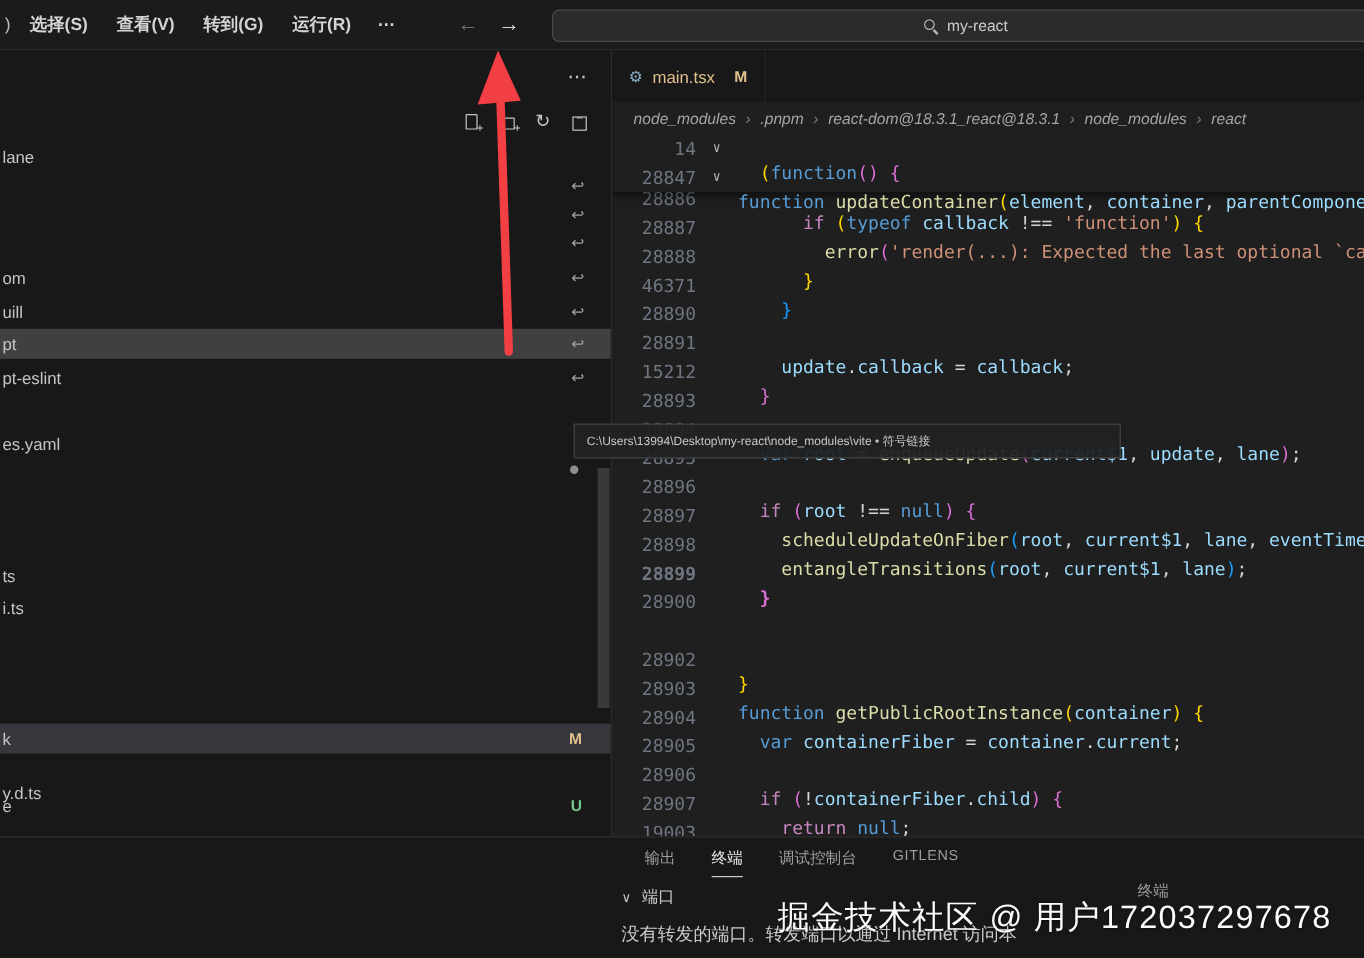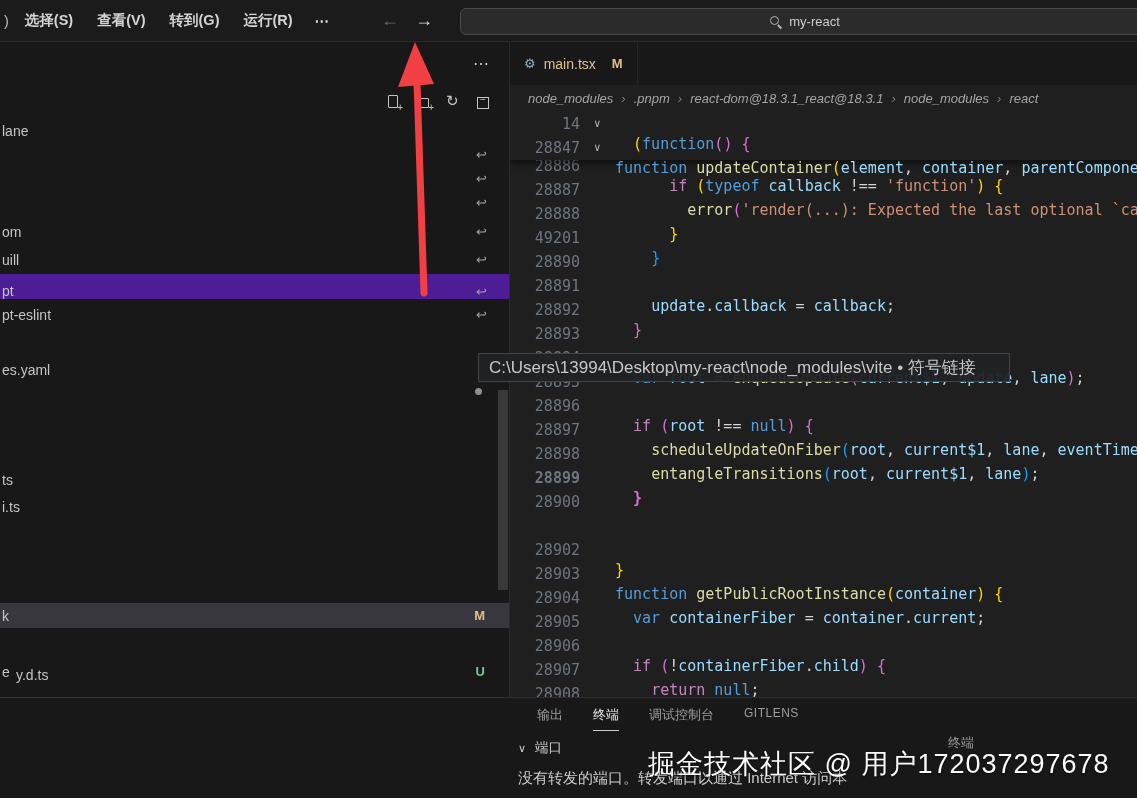--- a/index.html
+++ b/index.html
@@ -37,21 +37,21 @@
   .ic-newfile::after { content:"+"; position:absolute; right:-2px; bottom:-3px; font-size:10px; color:#c5c5c5; }
   .ic-newfolder::before { content:""; position:absolute; left:2px; top:4px; width:10px; height:8px;
     border:1.2px solid #c5c5c5; border-radius:1px; }
   .ic-newfolder::after { content:"+"; position:absolute; right:-3px; bottom:-3px; font-size:10px; color:#c5c5c5; }
   .ic-refresh::before { content:"↻"; position:absolute; left:1px; top:-2px; font-size:15px; color:#c5c5c5; }
   .ic-collapse::before { content:""; position:absolute; left:2px; top:3px; width:10px; height:10px;
     border:1.2px solid #c5c5c5; }
   .ic-collapse::after { content:"−"; position:absolute; left:5px; top:0; font-size:10px; color:#c5c5c5; }
   .sb-row { position:absolute; left:0; width:100%; height:25px; display:flex; align-items:center;
     font-size:14px; color:#c5c5c5; padding-left:2px; }
-  .sb-row.hover { background:#4c1d95;align-items:flex-end; }
+  .sb-row.hover { background:#404040; }
   .sb-row.selected { background:#37373d; }
   .sb-arrow { position:absolute; right:22px; color:#9da0a6; font-size:13px; }
   .sb-badge { position:absolute; right:24px; font-size:13px; font-weight:bold; }
   .sb-dot { position:absolute; right:27px; top:346px; width:7px; height:7px; border-radius:50%; background:#8f8f8f; }
   .sb-scrollbar { position:absolute; right:1px; top:348px; width:10px; height:200px; background:rgba(120,120,120,0.35); }
 
   
   .editor { position:absolute; left:510px; top:42px; right:0; height:655px; background:#1f1f1f; overflow:hidden; }
   .tabbar { position:absolute; left:0; top:0; right:0; height:43px; background:#181818; display:flex; }
   .tab { height:100%; display:flex; align-items:center; gap:8px; padding:0 14px; font-size:14px;
@@ -74,23 +74,23 @@
   .ln { position:absolute; left:0; width:70px; text-align:right; color:#6e7681; }
   .chev { position:absolute; left:84px; width:14px; color:#b8b8b8; font-size:11px; }
   .lt { position:absolute; left:105px; white-space:pre;margin-top:20px; }
   .sticky { position:absolute; left:0; top:0; right:0; height:48px; background:#1f1f1f; z-index:5;
     box-shadow:0 4px 6px rgba(0,0,0,0.45); }
   .tk-d { color:#d4d4d4; } .tk-k { color:var(--kw); } .tk-c { color:var(--ctrl); }
   .tk-f { color:var(--fn); } .tk-v { color:var(--var); } .tk-s { color:var(--str); }
   .tk-b1 { color:var(--b1); } .tk-b2 { color:var(--b2); } .tk-b3 { color:var(--b3); }
 
   
-  .tooltip { position:absolute; left:478px; top:353px; width:532px; height:29px; z-index:40;
+  .tooltip { position:absolute; left:478px; top:353px; width:456px; height:29px; z-index:40;
     background:rgba(33,34,36,0.95); border:1px solid #454545; display:flex; align-items:center;
-    padding-left:10px; font-size:17px; color:#c8c8c8; white-space:nowrap; overflow:hidden; }
+    padding-left:10px; font-size:10px; color:#c8c8c8; white-space:nowrap; overflow:hidden; }
 
   
   .panel { position:absolute; left:0; top:697px; width:100%; height:101px; background:#181818;
     border-top:1px solid #2f2f2f; overflow:hidden; }
   .panel-tabs { position:absolute; left:537px; top:8px; display:flex; gap:30px; font-size:13px; color:#9d9d9d; }
   .panel-tab { padding-bottom:6px; white-space:nowrap; }
   .panel-tab.active { color:#e7e7e7; border-bottom:1px solid #cccccc; }
   .panel-tab.gitlens { font-size:12px; letter-spacing:0.5px; }
   .ports { position:absolute; left:518px; top:41px; display:flex; gap:9px; align-items:center;
     color:#cccccc; font-size:13.5px; }
@@ -173,21 +173,21 @@
         <div class="sb-row" style="top: 425px;">
           <span>ts</span>
         </div>
         <div class="sb-row" style="top: 452px;">
           <span>i.ts</span>
         </div>
         <div class="sb-row selected" style="top: 561px;">
           <span>k</span>
           <span class="sb-badge" style="color: rgb(226, 192, 141);">M</span>
         </div>
-        <div class="sb-row" style="top: 620px; margin-left: 14px;">
+        <div class="sb-row" style="top: 606px;">
           <span>y.d.ts</span>
         </div>
         <div class="sb-row" style="top: 617px;">
           <span>e</span>
           <span class="sb-badge" style="color: rgb(115, 201, 145);">U</span>
         </div>
       </div>
     <span class="sb-dot"></span>
     <div class="sb-scrollbar"></div>
   </div>
@@ -209,39 +209,39 @@
       <span class="crumb-sep">›</span>
       <span>node_modules</span>
       <span class="crumb-sep">›</span>
       <span>react</span>
     </div>
     <div class="code">
       <div id="code-lines">
           <div class="codeline" style="top: 42px;"><span class="ln">28886</span><span class="lt"><span class="tk-d">      </span><span class="tk-c">if</span><span class="tk-d"> </span><span class="tk-b1">(</span><span class="tk-k">typeof</span><span class="tk-d"> </span><span class="tk-v">callback</span><span class="tk-d"> !== </span><span class="tk-s">'function'</span><span class="tk-b1">)</span><span class="tk-d"> </span><span class="tk-b1">{</span></span></div>
           <div class="codeline" style="top: 66px;"><span class="ln">28887</span><span class="lt"><span class="tk-d">        </span><span class="tk-f">error</span><span class="tk-b2">(</span><span class="tk-s">'render(...): Expected the last optional `callback` argument to be a '</span></span></div>
           <div class="codeline" style="top: 90px;"><span class="ln">28888</span><span class="lt"><span class="tk-d">      </span><span class="tk-b1">}</span></span></div>
-          <div class="codeline" style="top: 114px;"><span class="ln">49201</span><span class="lt"><span class="tk-d">    </span><span class="tk-b3">}</span></span></div>
+          <div class="codeline" style="top: 114px;"><span class="ln">46371</span><span class="lt"><span class="tk-d">    </span><span class="tk-b3">}</span></span></div>
           <div class="codeline" style="top: 138px;"><span class="ln">28890</span><span class="lt"></span></div>
           <div class="codeline" style="top: 162px;"><span class="ln">28891</span><span class="lt"><span class="tk-d">    </span><span class="tk-v">update</span><span class="tk-d">.</span><span class="tk-v">callback</span><span class="tk-d"> = </span><span class="tk-v">callback</span><span class="tk-d">;</span></span></div>
-          <div class="codeline" style="top: 186px;"><span class="ln">28892</span><span class="lt"><span class="tk-d">  </span><span class="tk-b2">}</span></span></div>
+          <div class="codeline" style="top: 186px;"><span class="ln">15212</span><span class="lt"><span class="tk-d">  </span><span class="tk-b2">}</span></span></div>
           <div class="codeline" style="top: 210px;"><span class="ln">28893</span><span class="lt"></span></div>
           <div class="codeline" style="top: 234px;"><span class="ln">28894</span><span class="lt"><span class="tk-d">  </span><span class="tk-k">var</span><span class="tk-d"> </span><span class="tk-v">root</span><span class="tk-d"> = </span><span class="tk-f">enqueueUpdate</span><span class="tk-b2">(</span><span class="tk-v">current$1</span><span class="tk-d">, </span><span class="tk-v">update</span><span class="tk-d">, </span><span class="tk-v">lane</span><span class="tk-b2">)</span><span class="tk-d">;</span></span></div>
           <div class="codeline" style="top: 258px;"><span class="ln">28895</span><span class="lt"></span></div>
           <div class="codeline" style="top: 282px;"><span class="ln">28896</span><span class="lt"><span class="tk-d">  </span><span class="tk-c">if</span><span class="tk-d"> </span><span class="tk-b2">(</span><span class="tk-v">root</span><span class="tk-d"> !== </span><span class="tk-k">null</span><span class="tk-b2">)</span><span class="tk-d"> </span><span class="tk-b2">{</span></span></div>
           <div class="codeline" style="top: 306px;"><span class="ln">28897</span><span class="lt"><span class="tk-d">    </span><span class="tk-f">scheduleUpdateOnFiber</span><span class="tk-b3">(</span><span class="tk-v">root</span><span class="tk-d">, </span><span class="tk-v">current$1</span><span class="tk-d">, </span><span class="tk-v">lane</span><span class="tk-d">, </span><span class="tk-v">eventTime</span></span></div>
           <div class="codeline" style="top: 330px;"><span class="ln">28898</span><span class="lt"><span class="tk-d">    </span><span class="tk-f">entangleTransitions</span><span class="tk-b3">(</span><span class="tk-v">root</span><span class="tk-d">, </span><span class="tk-v">current$1</span><span class="tk-d">, </span><span class="tk-v">lane</span><span class="tk-b3">)</span><span class="tk-d">;</span></span></div>
           <div class="codeline" style="top: 354px; font-weight: bold;"><span class="ln">28899</span><span class="lt"><span class="tk-d">  </span><span class="tk-b2">}</span></span></div>
           <div class="codeline" style="top: 378px;"><span class="ln">28900</span><span class="lt"></span></div>
           <div class="codeline" style="top: 426px;"><span class="ln">28902</span><span class="lt"><span class="tk-b1">}</span></span></div>
           <div class="codeline" style="top: 450px;"><span class="ln">28903</span><span class="lt"><span class="tk-k">function</span><span class="tk-d"> </span><span class="tk-f">getPublicRootInstance</span><span class="tk-b1">(</span><span class="tk-v">container</span><span class="tk-b1">)</span><span class="tk-d"> </span><span class="tk-b1">{</span></span></div>
           <div class="codeline" style="top: 474px;"><span class="ln">28904</span><span class="lt"><span class="tk-d">  </span><span class="tk-k">var</span><span class="tk-d"> </span><span class="tk-v">containerFiber</span><span class="tk-d"> = </span><span class="tk-v">container</span><span class="tk-d">.</span><span class="tk-v">current</span><span class="tk-d">;</span></span></div>
           <div class="codeline" style="top: 498px;"><span class="ln">28905</span><span class="lt"></span></div>
           <div class="codeline" style="top: 522px;"><span class="ln">28906</span><span class="lt"><span class="tk-d">  </span><span class="tk-c">if</span><span class="tk-d"> </span><span class="tk-b2">(</span><span class="tk-d">!</span><span class="tk-v">containerFiber</span><span class="tk-d">.</span><span class="tk-v">child</span><span class="tk-b2">)</span><span class="tk-d"> </span><span class="tk-b2">{</span></span></div>
           <div class="codeline" style="top: 546px;"><span class="ln">28907</span><span class="lt"><span class="tk-d">    </span><span class="tk-c">return</span><span class="tk-d"> </span><span class="tk-k">null</span><span class="tk-d">;</span></span></div>
-          <div class="codeline" style="top: 570px;"><span class="ln">28908</span><span class="lt"><span class="tk-d">  </span><span class="tk-b2">}</span></span></div>
+          <div class="codeline" style="top: 570px;"><span class="ln">19003</span><span class="lt"><span class="tk-d">  </span><span class="tk-b2">}</span></span></div>
         </div>
       <div class="sticky" id="sticky-lines">
           <div class="codeline" style="top: 0px;"><span class="ln">14</span><span class="chev">∨</span><span class="lt"><span class="tk-d">  </span><span class="tk-b1">(</span><span class="tk-k">function</span><span class="tk-b2">(</span><span class="tk-b2">)</span><span class="tk-d"> </span><span class="tk-b2">{</span></span></div>
           <div class="codeline" style="top: 24px;"><span class="ln">28847</span><span class="chev">∨</span><span class="lt"><span class="tk-k">function</span><span class="tk-d"> </span><span class="tk-f">updateContainer</span><span class="tk-b1">(</span><span class="tk-v">element</span><span class="tk-d">, </span><span class="tk-v">container</span><span class="tk-d">, </span><span class="tk-v">parentComponent</span></span></div>
         </div>
     </div>
   </div>
 
   <div class="tooltip">
     <span>C:\Users\13994\Desktop\my-react\node_modules\vite • 符号链接</span>

